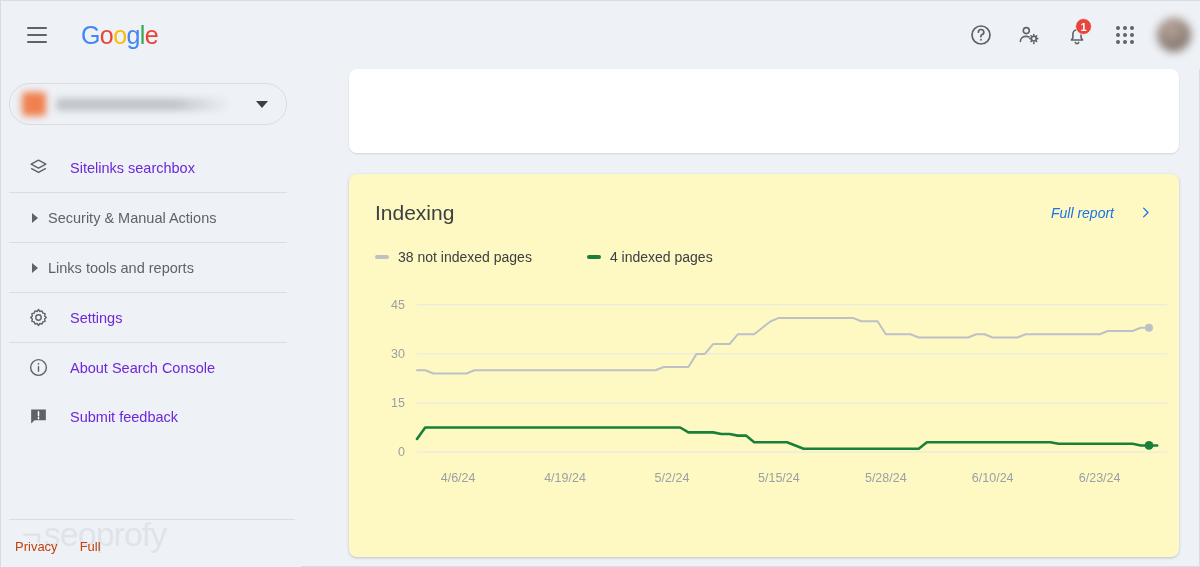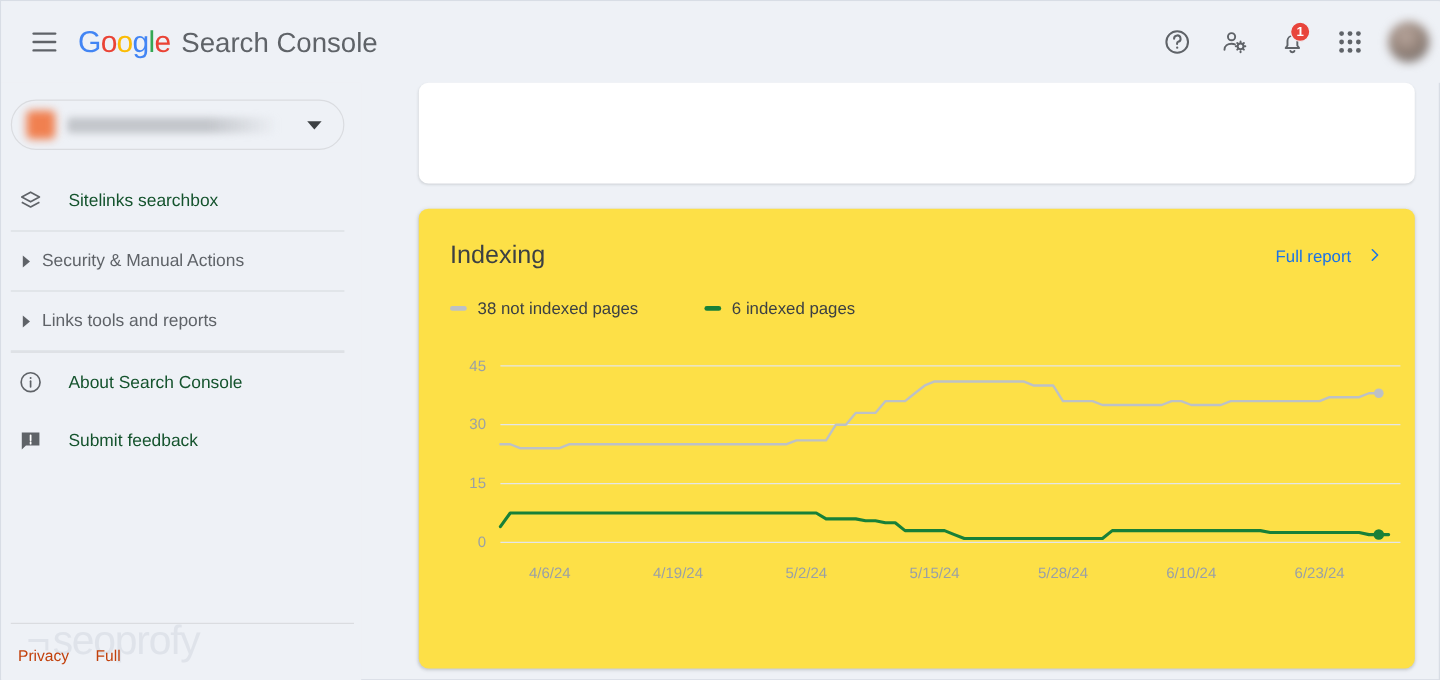--- a/index.html
+++ b/index.html
@@ -23,21 +23,21 @@
     display: flex; align-items: center;
     background: #eef1f6;
   }
   .hamburger {
     margin-left: 16px; width: 40px; height: 40px;
     display: flex; flex-direction: column; justify-content: center;
     align-items: center; gap: 5px; cursor: pointer; border-radius: 50%;
   }
   .hamburger span { display:block; width: 20px; height: 2px; background: #5f6368; border-radius: 1px; }
 
-  .brand { margin-left: 8px; display: flex; align-items: baseline; }
+  .brand { margin-left: 24px; display: flex; align-items: baseline; gap: 36px; }
   .glogo { font-size: 25px; letter-spacing: -0.6px; }
   .glogo .b1 { color:#4285F4; } .glogo .r1 { color:#EA4335; }
   .glogo .y1 { color:#FBBC05; } .glogo .b2 { color:#4285F4; }
   .glogo .g1 { color:#34A853; } .glogo .r2 { color:#EA4335; }
   .product { font-size: 23px; color: #5f6368; margin-left: 9px; }
 
   .topright {
     margin-left: auto; display: flex; align-items: center;
     gap: 4px; margin-right: 10px;
   }
@@ -81,21 +81,21 @@
     filter: blur(3px); border-radius: 3px;
   }
   .caret {
     width: 0; height: 0; margin-right: 18px;
     border-left: 6px solid transparent; border-right: 6px solid transparent;
     border-top: 7px solid #3c4043;
   }
   .divider { height: 1px; background: #dadce0; margin: 0 14px 0 8px; }
   .navitem {
     display: flex; align-items: center; height: 49px;
-    padding-left: 14px; cursor: pointer; color: #14532d; font-size: 14.5px;
+    padding-left: 27px; cursor: pointer; color: #6d28d9; font-size: 14.5px;
   }
   .navitem .ico { width: 28px; display:flex; align-items:center; justify-content:flex-start; color:#5f6368; }
   .navitem .lbl { margin-left: 14px; }
   .navitem.collapsible { color:#5f6368; font-size: 14.5px; }
   .tri {
     width: 0; height: 0; margin-right: 10px; margin-left: 4px;
     border-top: 5px solid transparent; border-bottom: 5px solid transparent;
     border-left: 6px solid #5f6368;
   }
   .footlinks {
@@ -113,48 +113,47 @@
   
   .main { position: absolute; top: 68px; left: 300px; width: 900px; height: 499px; }
   .pagetitle { margin: 20px 0 0 52px; font-size: 22px; color: #3c4043; }
   .cardtop {
     position: absolute; top: 0; left: 48px; width: 830px; height: 84px;
     background: #fff; border-radius: 8px;
     box-shadow: 0 1px 2px rgba(60,64,67,.15);
   }
   .card {
     position: absolute; top: 105px; left: 48px; width: 830px; height: 383px;
-    background: #fde047; border-radius: 8px;
+    background: #fef9c3; border-radius: 8px;
     box-shadow: 0 1px 2px rgba(60,64,67,.15), 0 1px 3px 1px rgba(60,64,67,.07);
   }
   .cardhead { display: flex; align-items: center; padding: 27px 26px 0 26px; }
   .cardtitle { font-size: 21px; color: #3c4043; font-weight: 400; }
   .fullreport {
     margin-left: auto; color: #1a73e8; font-size: 14px;
-    display: flex; align-items: flex-start; gap: 12px; cursor: pointer;
+    display: flex; align-items: flex-start; gap: 24px; cursor: pointer; font-style: italic;
   }
   .legend { display: flex; gap: 55px; padding: 24px 0 0 26px; }
   .legitem { display: flex; align-items: center; gap: 9px; font-size: 14px; color: #3c4043; cursor: pointer; }
   .swatch { width: 14px; height: 4px; border-radius: 2px; display:block; }
   .plot { position: relative; margin-top: 12px; }
 </style>
 </head>
 <body>
 
 <div id="app">
 
   <div class="topbar">
     <div class="hamburger">
       <span></span>
         <span></span>
         <span></span>
     </div>
     <div class="brand">
       <div class="glogo"><span class="b1">G</span><span class="r1">o</span><span class="y1">o</span><span class="b2">g</span><span class="g1">l</span><span class="r2">e</span></div>
-      <div class="product">Search Console</div>
     </div>
 
     <div class="topright">
       <div class="ticon">
         <svg width="24" height="24" viewBox="0 0 24 24" fill="none" stroke="#5f6368" stroke-width="1.7">
           <circle cx="12" cy="12" r="9"></circle>
           <path d="M9.4 9.2a2.7 2.7 0 1 1 3.4 2.6c-.6.2-.9.7-.9 1.4v.5" stroke-linecap="round"></path>
           <circle cx="12" cy="16.7" r="0.95" fill="#5f6368" stroke="none"></circle>
         </svg>
       </div>
@@ -220,20 +219,29 @@
     <div class="divider"></div>
 
     <div class="navitem collapsible">
       <span class="tri"></span>
       <span class="lbl" style="margin-left:0">Links tools and reports</span>
     </div>
 
     <div class="divider"></div>
 
 
+    <div class="navitem">
+      <span class="ico">
+        <svg width="21" height="21" viewBox="0 0 24 24" fill="none" stroke="#5f6368" stroke-width="1.6">
+          <circle cx="12" cy="12" r="3.1"></circle>
+          <path d="M12 2.8l1.4 2.3 2.6-.6 1 2.5 2.6.6-.6 2.6 1.9 1.8-1.9 1.8.6 2.6-2.6.6-1 2.5-2.6-.6L12 21.2l-1.4-2.3-2.6.6-1-2.5-2.6-.6.6-2.6L3.1 12 5 10.2l-.6-2.6 2.6-.6 1-2.5 2.6.6L12 2.8z" stroke-linejoin="round"></path>
+        </svg>
+      </span>
+      <span class="lbl">Settings</span>
+    </div>
 
     <div class="divider"></div>
 
     <div class="navitem">
       <span class="ico">
         <svg width="21" height="21" viewBox="0 0 24 24" fill="none" stroke="#5f6368" stroke-width="1.6">
           <circle cx="12" cy="12" r="9"></circle>
           <path d="M12 11v5.4" stroke-linecap="round"></path>
           <circle cx="12" cy="7.9" r="0.95" fill="#5f6368" stroke="none"></circle>
         </svg>
@@ -276,21 +284,21 @@
         </div>
       </div>
 
       <div class="legend">
         <div class="legitem">
           <span class="swatch" id="sw0" style="background: rgb(189, 193, 198);"></span>
           <span>38 not indexed pages</span>
         </div>
         <div class="legitem">
           <span class="swatch" id="sw1" style="background: rgb(24, 128, 56);"></span>
-          <span>6 indexed pages</span>
+          <span>4 indexed pages</span>
         </div>
       </div>
 
       <div class="plot">
         <svg id="chartsvg" width="830" height="230" viewBox="0 0 830 230">
             <line x1="68" y1="175" x2="818" y2="175" stroke="#e4e6e8" stroke-width="1"></line>
             <text x="56" y="179" text-anchor="end" fill="#9aa0a6" font-size="12.5" font-family="&quot;Liberation Sans&quot;, sans-serif">0</text>
             <line x1="68" y1="125.9375" x2="818" y2="125.9375" stroke="#e4e6e8" stroke-width="1"></line>
             <text x="56" y="129.9375" text-anchor="end" fill="#9aa0a6" font-size="12.5" font-family="&quot;Liberation Sans&quot;, sans-serif">15</text>
             <line x1="68" y1="76.875" x2="818" y2="76.875" stroke="#e4e6e8" stroke-width="1"></line>

